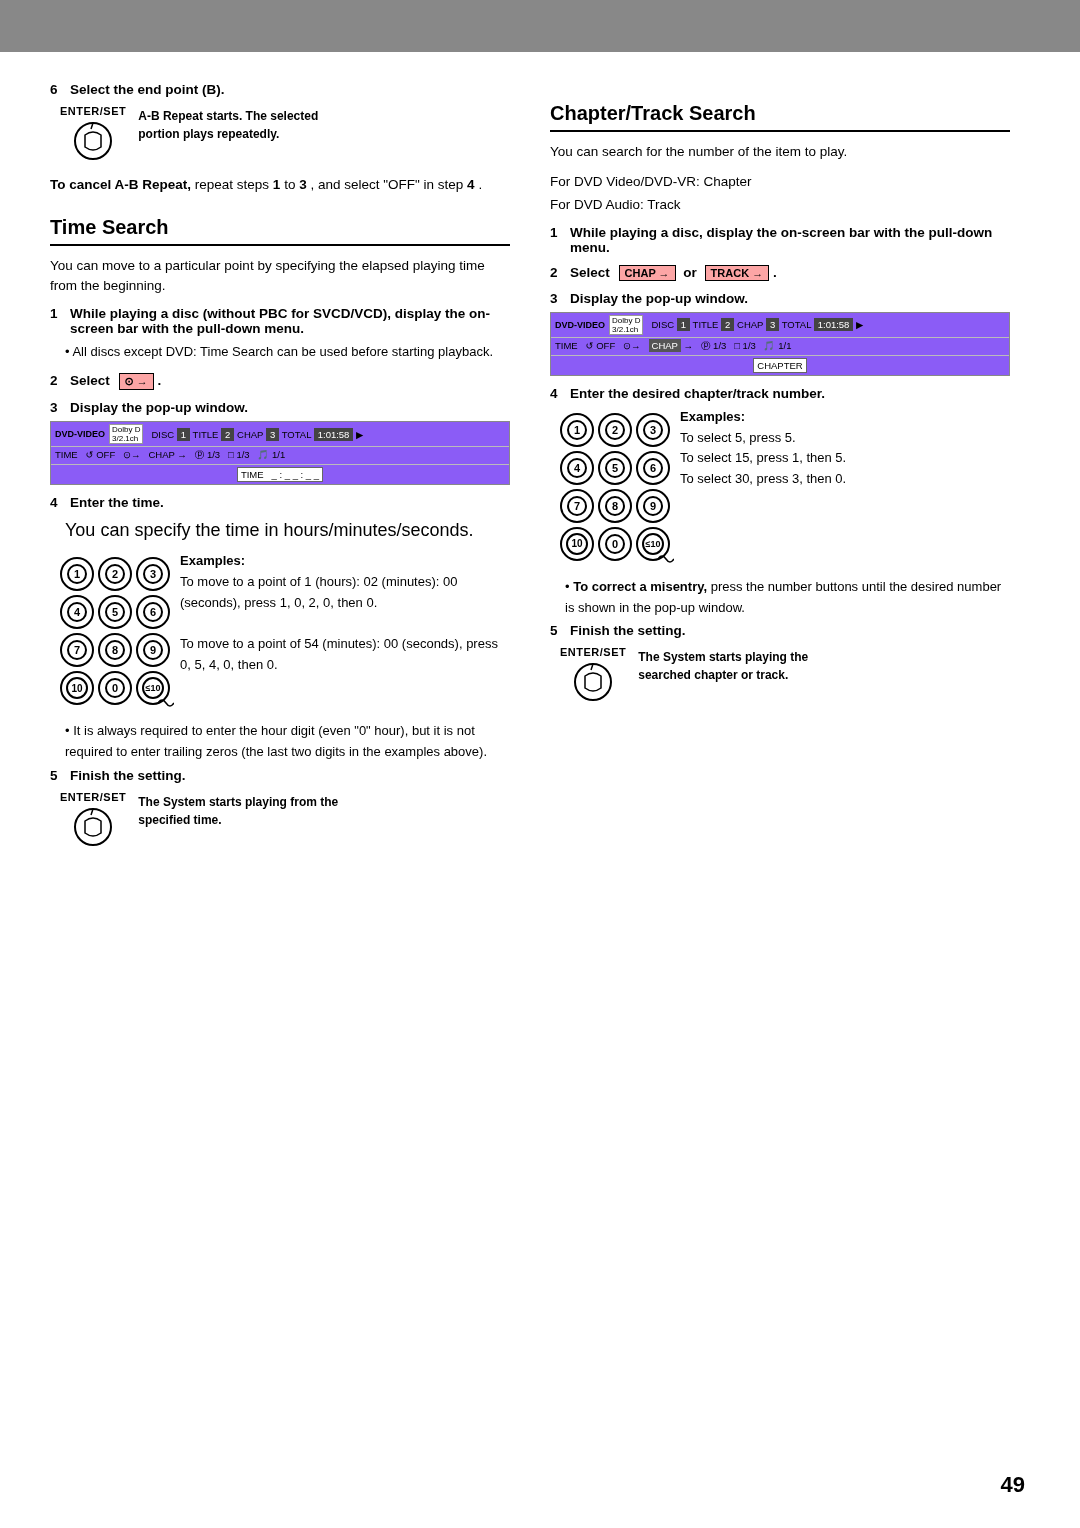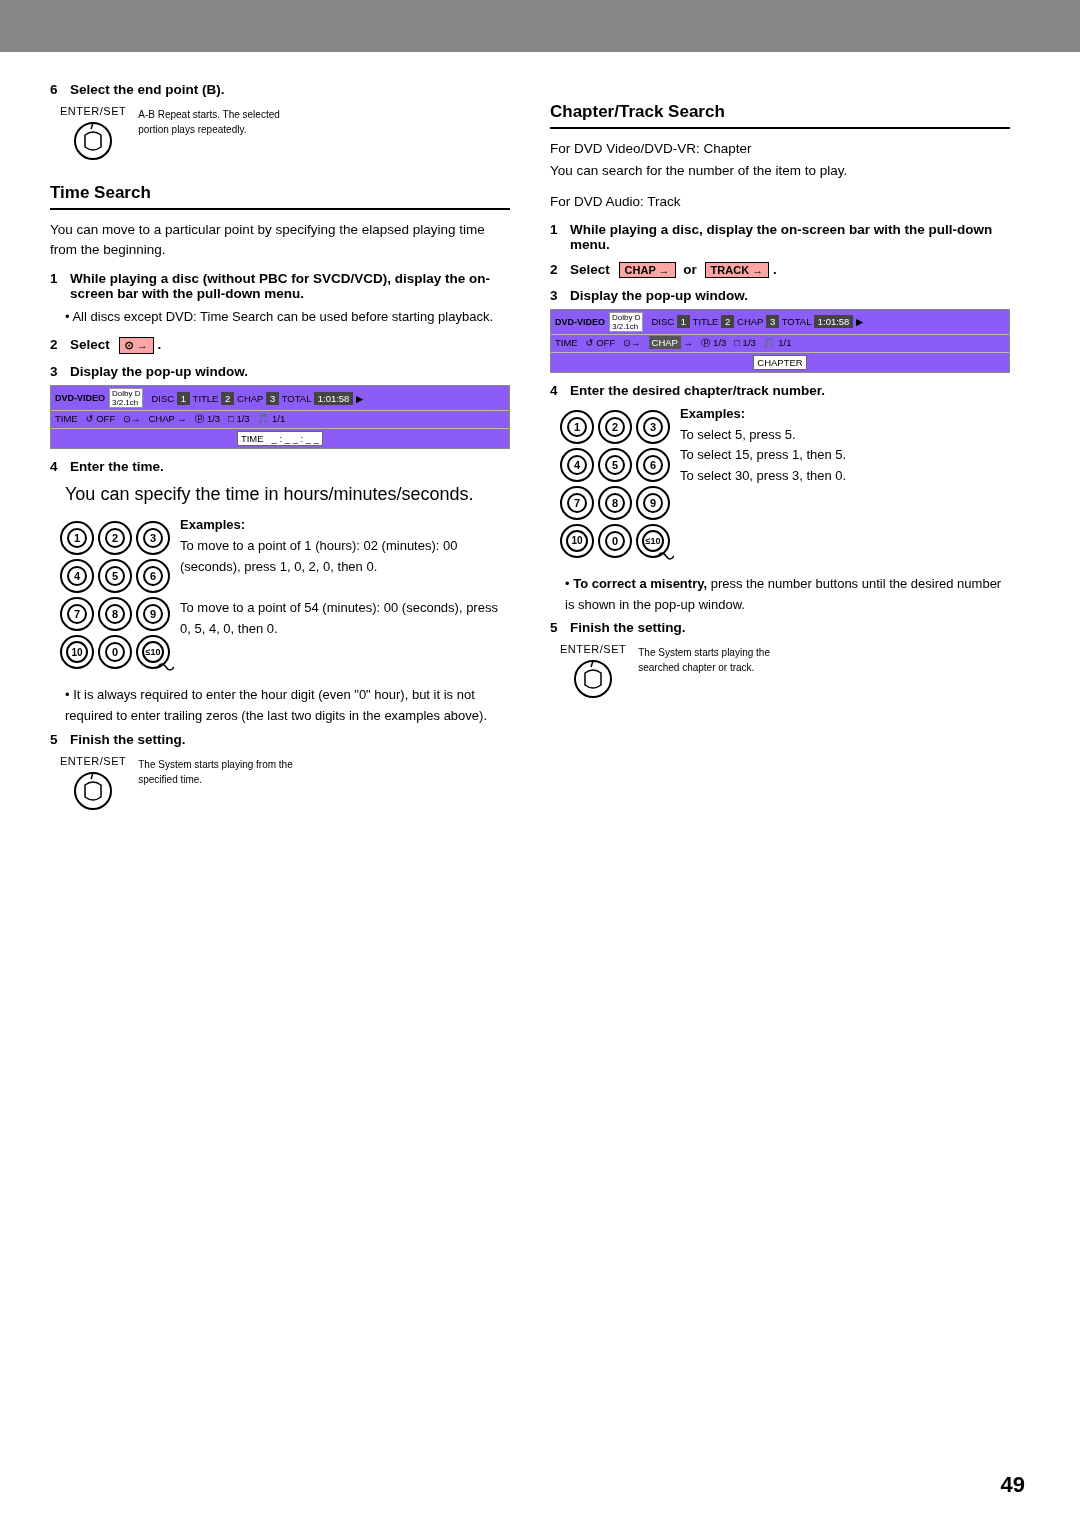--- a/index.html
+++ b/index.html
@@ -29,21 +29,21 @@
       flex: 1;
       max-width: 460px;
     }
 
     .right-column {
       flex: 1;
       max-width: 460px;
     }
 
     .section-title {
-      font-size: 17px;
+      font-size: 20px;
       font-weight: bold;
       border-bottom: 2px solid #000;
       padding-bottom: 5px;
       margin-bottom: 10px;
       margin-top: 20px;
     }
 
     .intro-text {
       font-size: 13.5px;
       margin-bottom: 10px;
@@ -73,35 +73,36 @@
 
     .enter-set-block {
       display: flex;
       align-items: flex-start;
       gap: 12px;
       margin: 8px 0 12px 10px;
     }
 
     .enter-set-label {
       font-size: 11px;
-      font-weight: normal;
+      font-weight: bold;
       letter-spacing: 0.5px;
       text-align: center;
       white-space: nowrap;
     }
 
     .enter-set-icon {
       width: 44px;
       height: 44px;
     }
 
     .enter-set-text {
-      font-size: 10px;
+      font-size: 12px;
       line-height: 1.5;
       padding-top: 2px;
+      font-weight: bold;
     }
 
     .enter-set-wrapper {
       display: flex;
       flex-direction: column;
       align-items: center;
       gap: 2px;
     }
 
     
@@ -256,20 +257,30 @@
             <path d="M14 16 Q22 10 30 16 L30 28 Q22 34 14 28 Z" fill="none" stroke="#000" stroke-width="1.5"></path>
             <line x1="22" y1="4" x2="20" y2="10" stroke="#000" stroke-width="1.5"></line>
           </svg>
         </div>
         <div class="enter-set-text">
           <span>A-B Repeat starts. The selected</span><br>
           <span>portion plays repeatedly.</span>
         </div>
       </div>
 
+      <p class="normal-text">
+        <span class="bold-text">To cancel A-B Repeat,</span>
+        <span> repeat steps </span>
+        <span class="bold-text">1</span>
+        <span> to </span>
+        <span class="bold-text">3</span>
+        <span>, and select "OFF" in step </span>
+        <span class="bold-text">4</span>
+        <span>.</span>
+      </p>
     </div>
 
     <div class="section-title">Time Search</div>
 
     <p class="intro-text">You can move to a particular point by specifying the elapsed playing time from the beginning.</p>
 
     <div class="step-block">
       <div class="top-step">
         <span class="step-numeral">1</span>
         <span class="step-text">While playing a disc (without PBC for SVCD/VCD), display the on-screen bar with the pull-down menu.</span>
@@ -393,22 +404,22 @@
         </div>
       </div>
     </div>
 
   </div>
 
   <div class="right-column">
 
     <div class="section-title">Chapter/Track Search</div>
 
+    <p class="intro-text">You can search for the number of the item to play.</p>
     <p class="intro-text" style="margin-bottom:2px;">For DVD Video/DVD-VR: Chapter</p>
-    <p class="intro-text">You can search for the number of the item to play.</p>
     <p class="intro-text">For DVD Audio: Track</p>
 
     <div class="step-block">
       <div class="top-step">
         <span class="step-numeral">1</span>
         <span class="step-text">While playing a disc, display the on-screen bar with the pull-down menu.</span>
       </div>
     </div>
 
     <div class="step-block">

